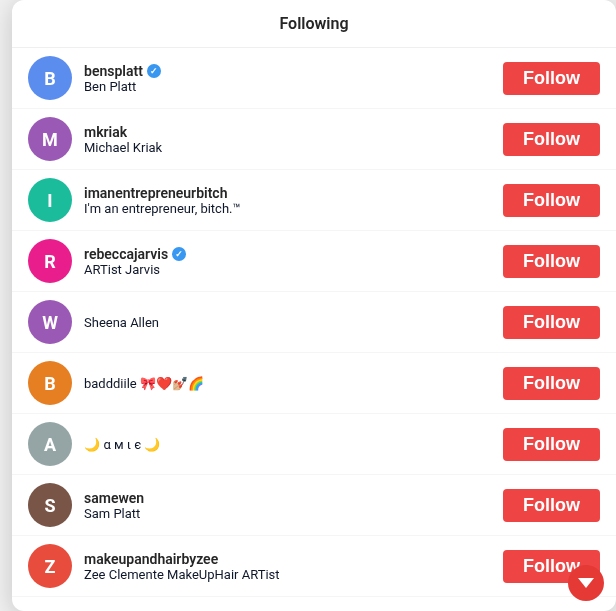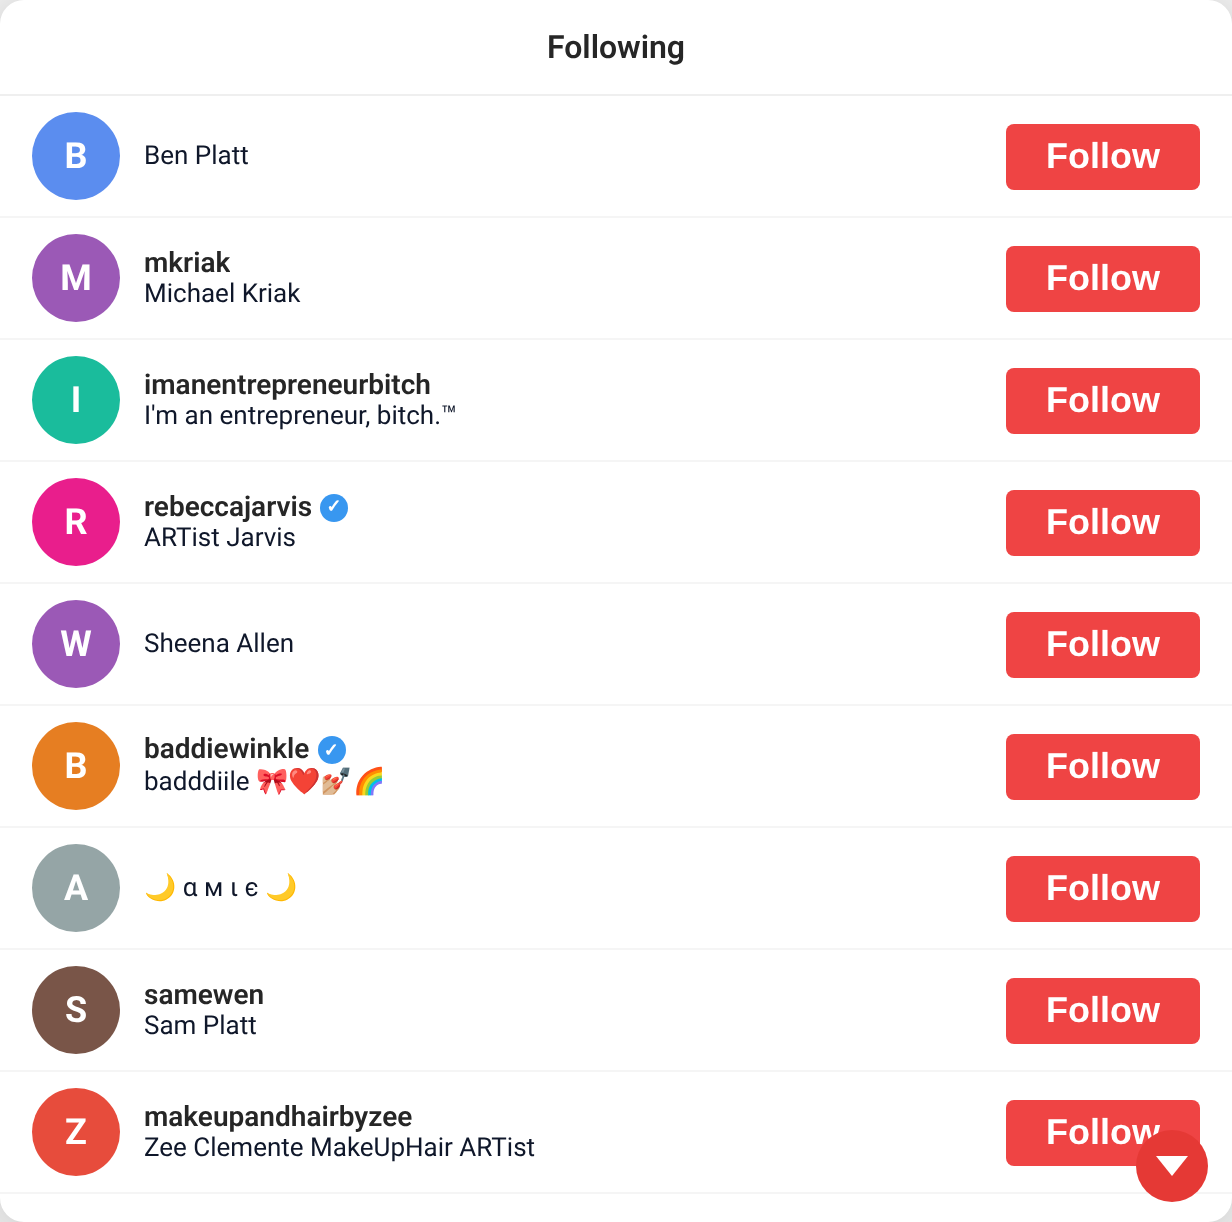--- a/index.html
+++ b/index.html
@@ -14,20 +14,21 @@
     .modal {
       width: 616px;
       height: 611px;
       background: #fff;
       border-radius: 12px;
       box-shadow: 0 4px 24px rgba(0,0,0,0.18);
       display: flex;
       flex-direction: column;
       overflow: hidden;
       position: relative;
+      margin-left: 12px;
     }
     .modal-header {
       padding: 14px 16px;
       border-bottom: 1px solid #efefef;
       font-size: 16px;
       font-weight: 600;
       color: #262626;
       text-align: center;
     }
     .modal-body {
@@ -149,20 +150,24 @@
 </head>
 <body>
 
 <div class="modal">
   <div class="modal-header">Following</div>
   <div class="modal-body" id="user-list">
 
     <div class="user-row">
         <div class="avatar av-blue">B</div>
         <div class="user-info">
+          <div class="username-row">
+            <span class="username">bensplatt</span>
+            <span class="verified"></span>
+          </div>
           <div class="display-name">Ben Platt</div>
         </div>
         <button class="follow-btn">Follow</button>
       </div>
       <div class="user-row">
         <div class="avatar av-purple">M</div>
         <div class="user-info">
           <div class="username-row">
             <span class="username">mkriak</span>
           </div>
@@ -194,24 +199,20 @@
       <div class="user-row">
         <div class="avatar av-purple">W</div>
         <div class="user-info">
           <div class="display-name">Sheena Allen</div>
         </div>
         <button class="follow-btn">Follow</button>
       </div>
       <div class="user-row">
         <div class="avatar av-orange">B</div>
         <div class="user-info">
-          <div class="username-row">
-            <span class="username">baddiewinkle</span>
-            <span class="verified"></span>
-          </div>
           <div class="display-name">badddiile 🎀❤️💅🏼🌈</div>
         </div>
         <button class="follow-btn">Follow</button>
       </div>
       <div class="user-row">
         <div class="avatar av-gray">A</div>
         <div class="user-info">
           <div class="display-name">🌙 α м ι є 🌙</div>
         </div>
         <button class="follow-btn">Follow</button>

